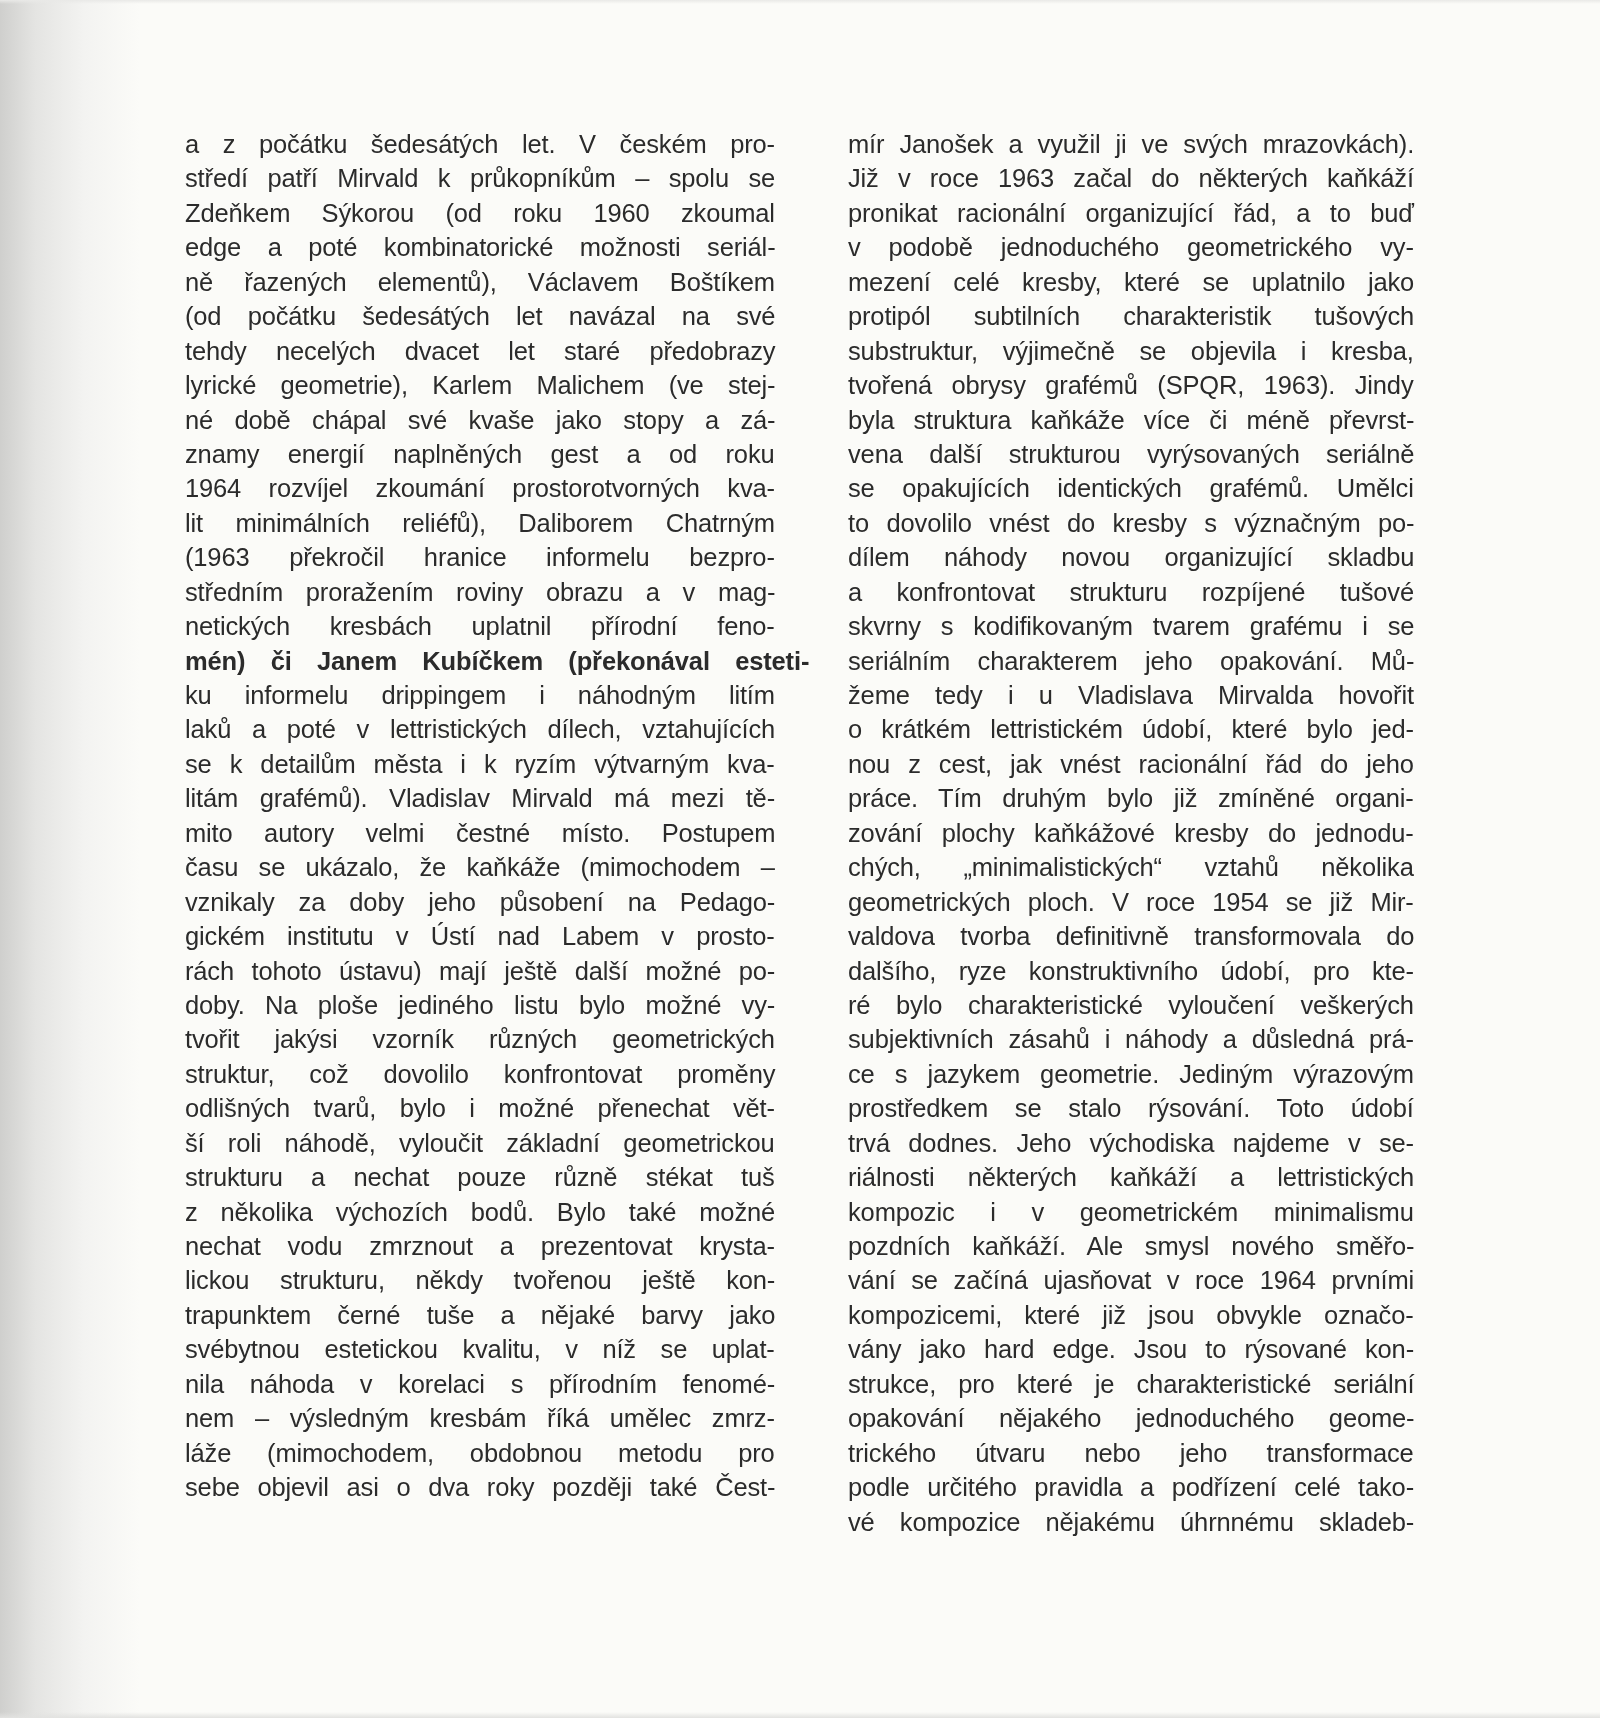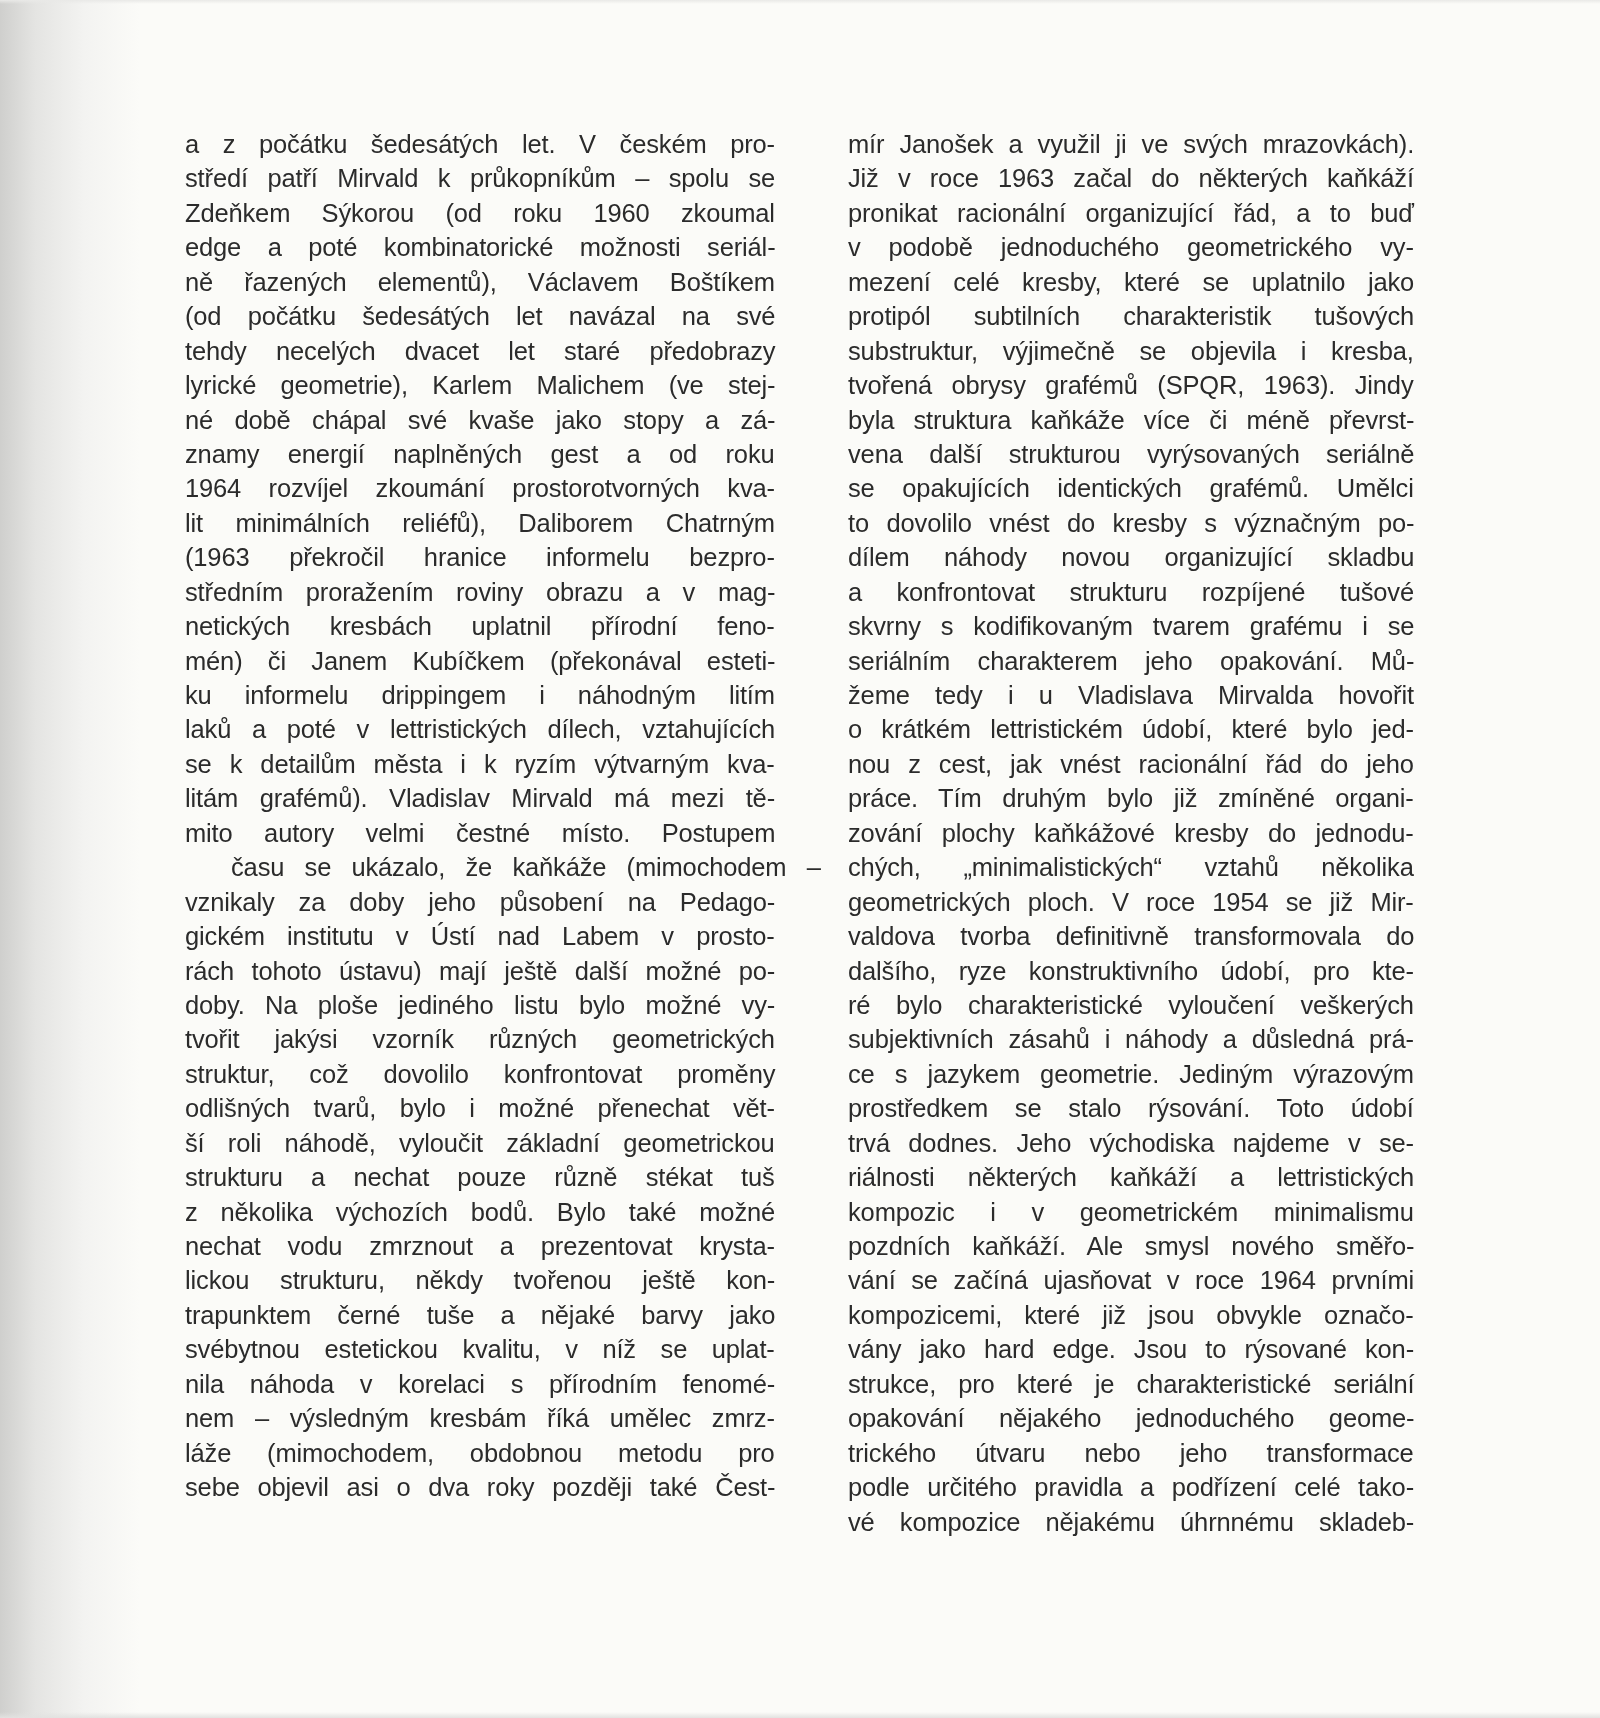--- a/index.html
+++ b/index.html
@@ -66,27 +66,27 @@
     <span class="line" style="display: block; text-align: left; text-align-last: left; word-spacing: 19.3333px;">(od počátku šedesátých let navázal na své</span>
     <span class="line" style="display: block; text-align: left; text-align-last: left; word-spacing: 22.4px;">tehdy necelých dvacet let staré předobrazy</span>
     <span class="line" style="display: block; text-align: left; text-align-last: left; word-spacing: 17.4px;">lyrické geometrie), Karlem Malichem (ve stej-</span>
     <span class="line" style="display: block; text-align: left; text-align-last: left; word-spacing: 14.5px;">né době chápal své kvaše jako stopy a zá-</span>
     <span class="line" style="display: block; text-align: left; text-align-last: left; word-spacing: 21.5px;">znamy energií naplněných gest a od roku</span>
     <span class="line" style="display: block; text-align: left; text-align-last: left; word-spacing: 20.5px;">1964 rozvíjel zkoumání prostorotvorných kva-</span>
     <span class="line" style="display: block; text-align: left; text-align-last: left; word-spacing: 25.5px;">lit minimálních reliéfů), Daliborem Chatrným</span>
     <span class="line" style="display: block; text-align: left; text-align-last: left; word-spacing: 32.75px;">(1963 překročil hranice informelu bezpro-</span>
     <span class="line" style="display: block; text-align: left; text-align-last: left; word-spacing: 15.8333px;">středním proražením roviny obrazu a v mag-</span>
     <span class="line" style="display: block; text-align: left; text-align-last: left; word-spacing: 32.75px;">netických kresbách uplatnil přírodní feno-</span>
-    <span class="line" style="display: block; text-align: center; text-align-last: left; word-spacing: 18.4px;">mén) či Janem Kubíčkem (překonával esteti-</span>
+    <span class="line" style="display: block; text-align: center; text-align-last: left; word-spacing: 18.4px; font-weight: bold;">mén) či Janem Kubíčkem (překonával esteti-</span>
     <span class="line" style="display: block; text-align: left; text-align-last: left; word-spacing: 26.2px;">ku informelu drippingem i náhodným litím</span>
     <span class="line" style="display: block; text-align: left; text-align-last: left; word-spacing: 13.8333px;">laků a poté v lettristických dílech, vztahujících</span>
     <span class="line" style="display: block; text-align: left; text-align-last: left; word-spacing: 11.125px;">se k detailům města i k ryzím výtvarným kva-</span>
     <span class="line" style="display: block; text-align: left; text-align-last: left; word-spacing: 14.6667px;">litám grafémů). Vladislav Mirvald má mezi tě-</span>
     <span class="line" style="display: block; text-align: left; text-align-last: left; word-spacing: 24.6px;">mito autory velmi čestné místo. Postupem</span>
-    <span class="line" style="display: block; text-align: left; text-align-last: left; word-spacing: 13.3333px; margin-left: 46px;">času se ukázalo, že kaňkáže (mimochodem –</span>
+    <span class="line" style="display: block; text-align: left; text-align-last: left; word-spacing: 13.3333px;">času se ukázalo, že kaňkáže (mimochodem –</span>
     <span class="line" style="display: block; text-align: left; text-align-last: left; word-spacing: 17.1667px;">vznikaly za doby jeho působení na Pedago-</span>
     <span class="line" style="display: block; text-align: left; text-align-last: left; word-spacing: 15.2857px;">gickém institutu v Ústí nad Labem v prosto-</span>
     <span class="line" style="display: block; text-align: left; text-align-last: left; word-spacing: 10.5714px;">rách tohoto ústavu) mají ještě další možné po-</span>
     <span class="line" style="display: block; text-align: left; text-align-last: left; word-spacing: 13.4286px;">doby. Na ploše jediného listu bylo možné vy-</span>
     <span class="line" style="display: block; text-align: left; text-align-last: left; word-spacing: 28.25px;">tvořit jakýsi vzorník různých geometrických</span>
     <span class="line" style="display: block; text-align: left; text-align-last: left; word-spacing: 28px;">struktur, což dovolilo konfrontovat proměny</span>
     <span class="line" style="display: block; text-align: left; text-align-last: left; word-spacing: 16.5px;">odlišných tvarů, bylo i možné přenechat vět-</span>
     <span class="line" style="display: block; text-align: center; text-align-last: left; word-spacing: 16.4px;">ší roli náhodě, vyloučit základní geometrickou</span>
     <span class="line" style="display: block; text-align: left; text-align-last: left; word-spacing: 21.3333px;">strukturu a nechat pouze různě stékat tuš</span>
     <span class="line" style="display: block; text-align: left; text-align-last: left; word-spacing: 16px;">z několika výchozích bodů. Bylo také možné</span>

